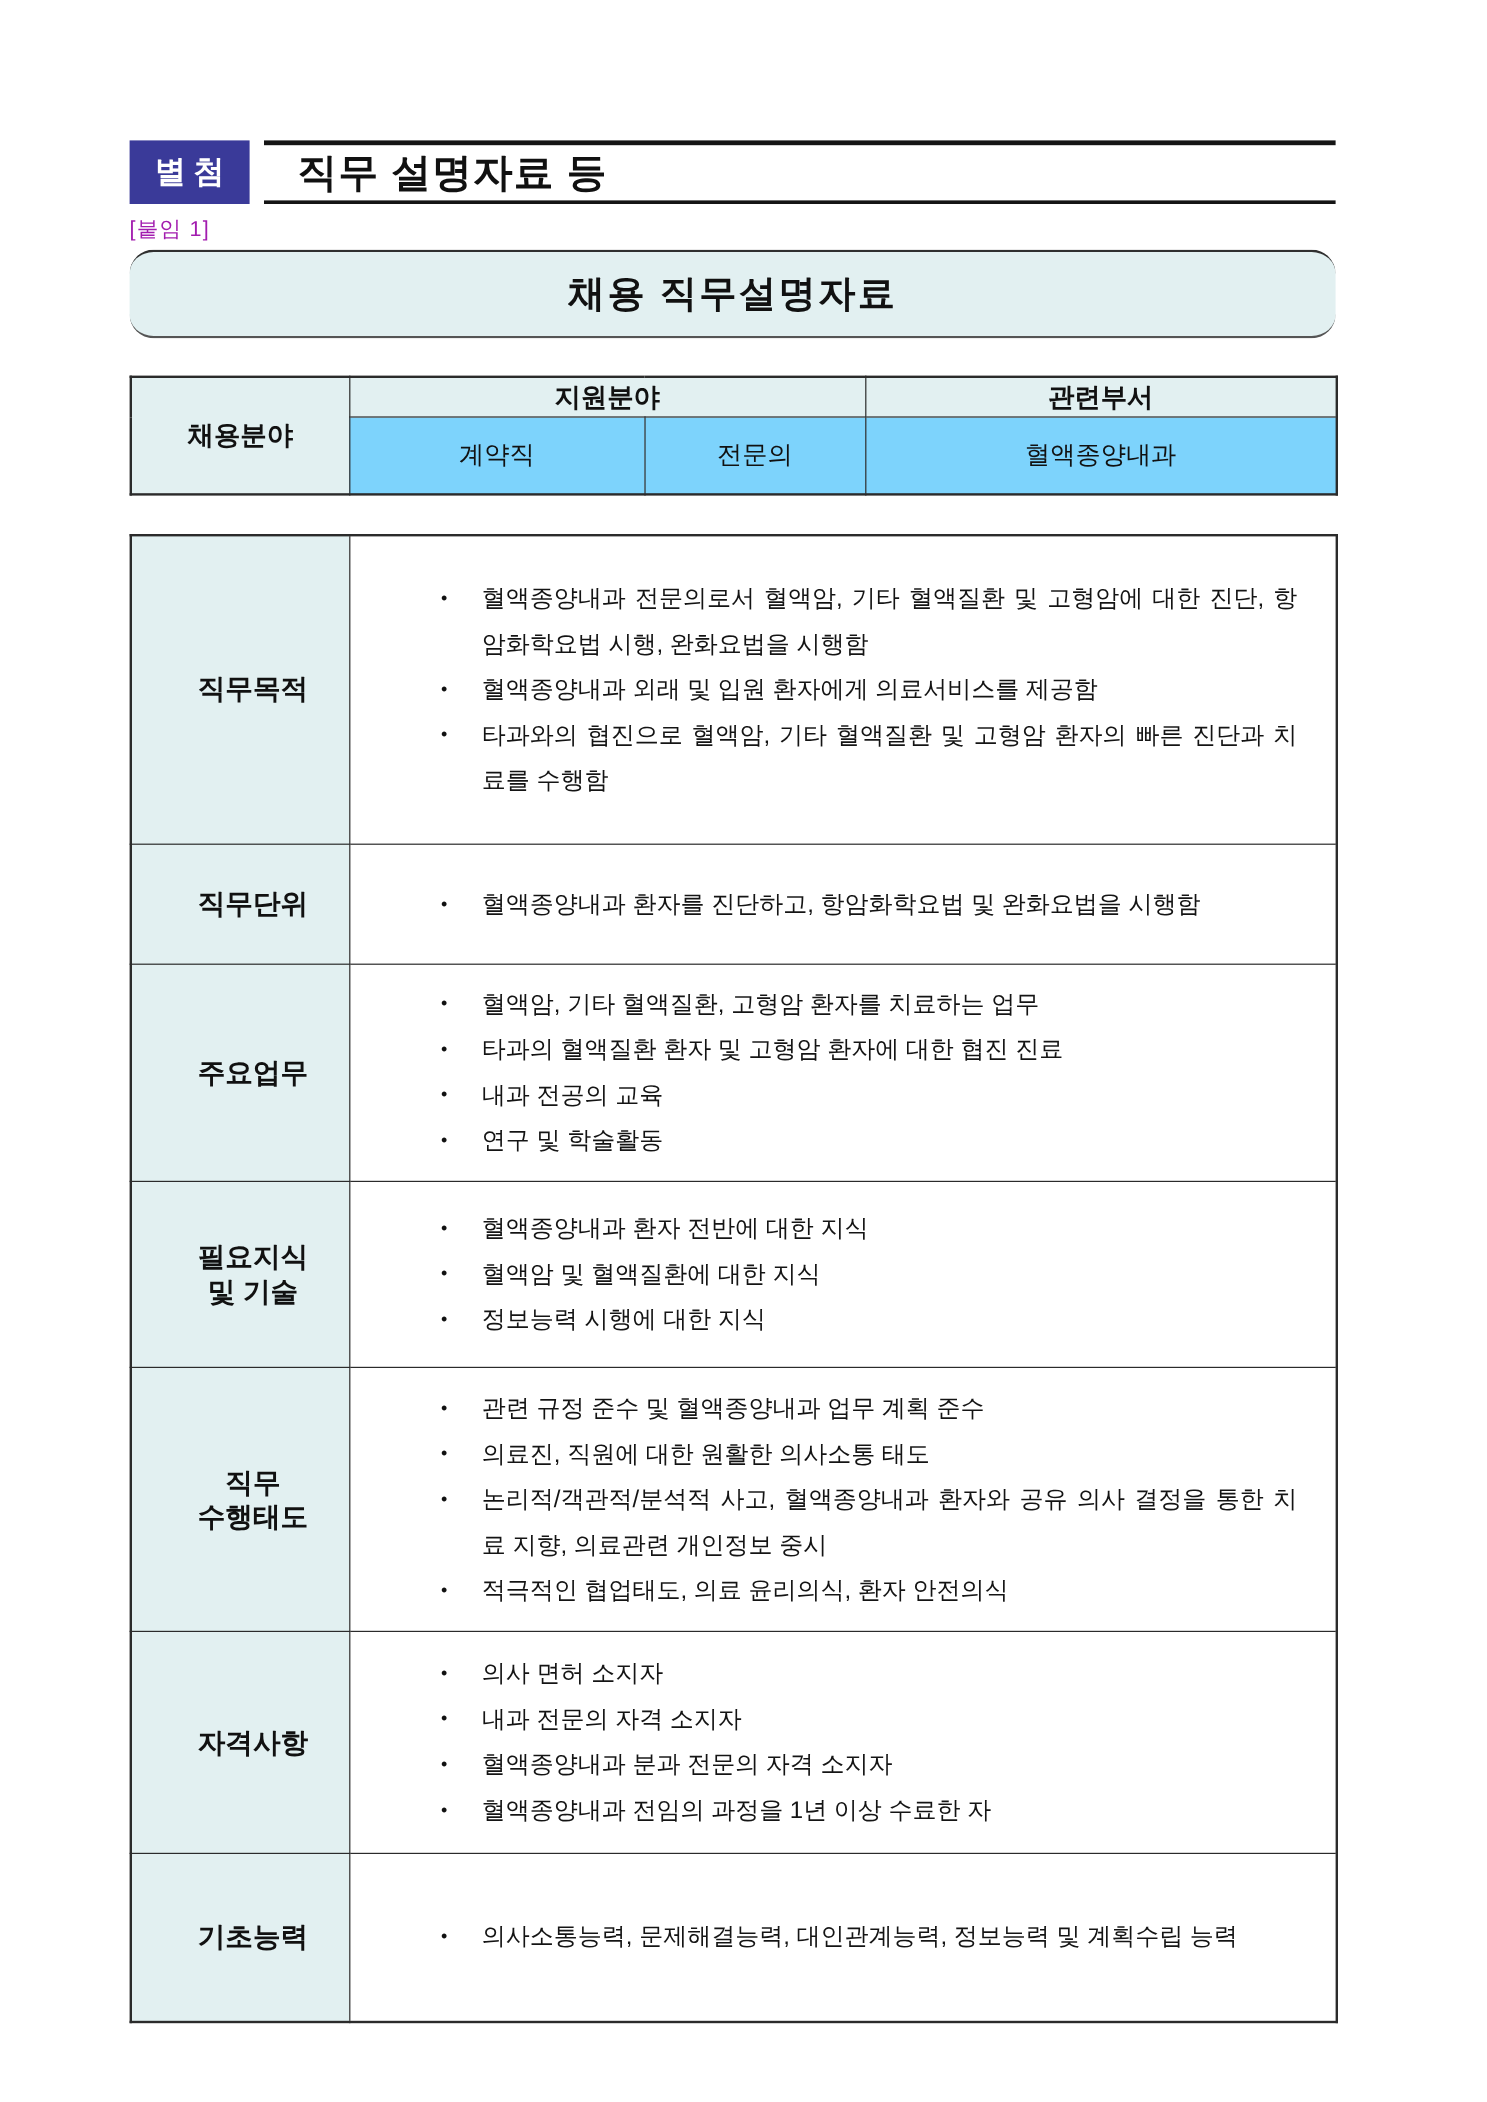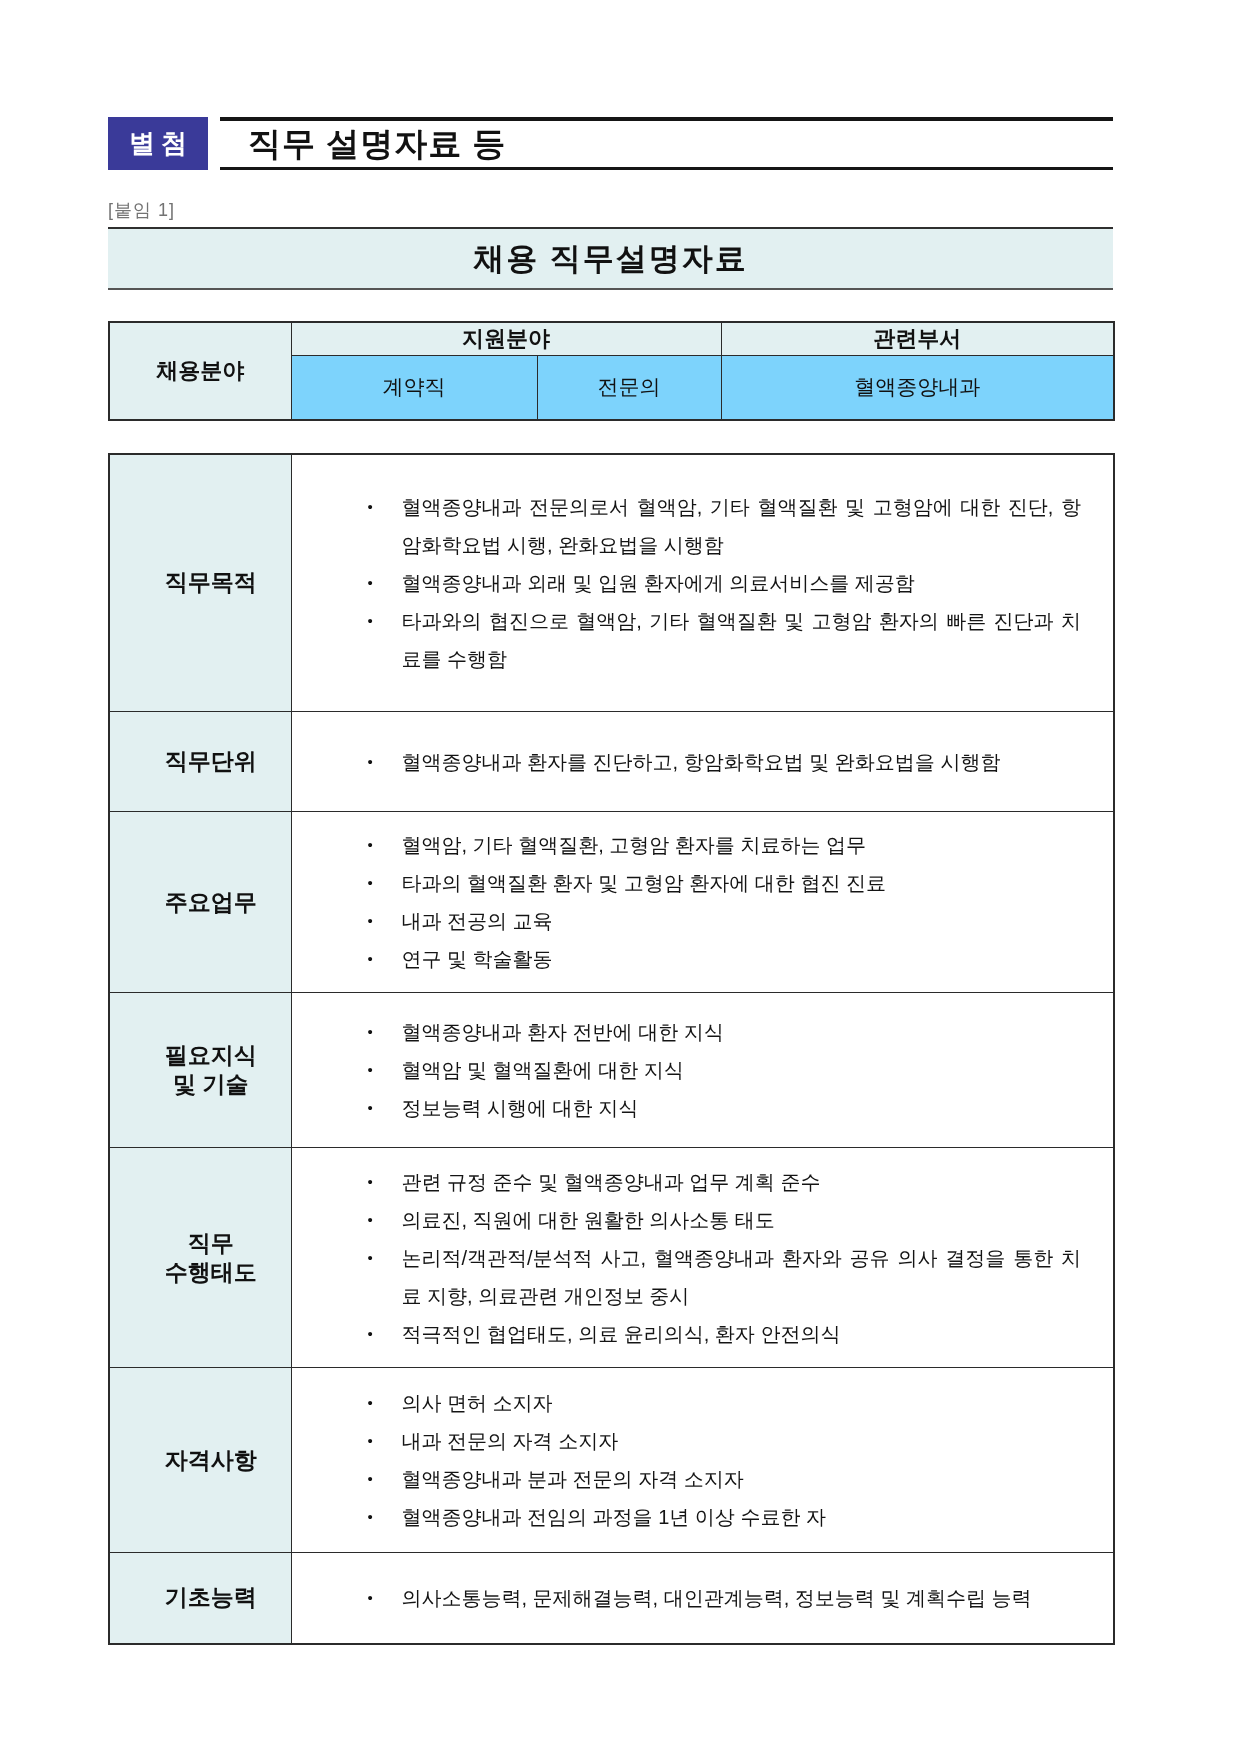--- a/index.html
+++ b/index.html
@@ -33,32 +33,32 @@
   .header-rule{
     flex:1;margin-left:12px;
     border-top:4px solid #151515;
     border-bottom:3px solid #151515;
     display:flex;align-items:center;
     padding-left:28px;
     font-size:33px;font-weight:bold;letter-spacing:1px;
   }
   
   .attach-label{
-    margin-top:28px;
-    font-size:18px;color:#737373;letter-spacing:1px;
+    margin-top:9px;
+    font-size:18px;color:#a21caf;letter-spacing:1px;
   }
   
   .banner{
     margin-top:5px;
-    height:63px;
+    height:74px;
     background:var(--cyan);
     border-top:2px solid #2f2f2f;
     border-bottom:2px solid #555;
     display:flex;align-items:center;justify-content:center;
-    font-size:31px;font-weight:bold;letter-spacing:2px;
+    font-size:31px;font-weight:bold;letter-spacing:2px;border-radius:20px;
   }
   
   table{border-collapse:collapse;table-layout:fixed;width:1005px;}
   .t1{margin-top:31px;}
   .t1 td{
     border:1.5px solid var(--border);
     text-align:center;vertical-align:middle;
   }
   .t1{border:2.5px solid var(--border);}
   .t1 .hdr{background:var(--cyan);font-weight:bold;font-size:22px;height:31px;}
@@ -67,21 +67,21 @@
 
   .t2{margin-top:32px;border:2.5px solid var(--border);}
   .t2 td{border:1.5px solid var(--border);vertical-align:middle;}
   .t2 .lbl{
     background:var(--cyan);
     font-weight:bold;font-size:23px;line-height:29px;
     text-align:center;white-space:pre-line;padding-left:22px;
   }
   .t2 .content{background:#fff;padding:14px 32px 14px 60px;}
   .rh1{height:258px;} .rh2{height:100px;} .rh3{height:180px;}
-  .rh4{height:155px;} .rh5{height:220px;} .rh6{height:185px;} .rh7{height:91px;}
+  .rh4{height:155px;} .rh5{height:220px;} .rh6{height:185px;} .rh7{height:140px;}
 
   .item{display:flex;}
   .dot{
     flex:none;width:50px;padding-left:16px;
     font-size:15px;line-height:38px;color:#111;
   }
   .txt{
     flex:1;
     font-size:20px;line-height:38px;
     text-align:justify;

